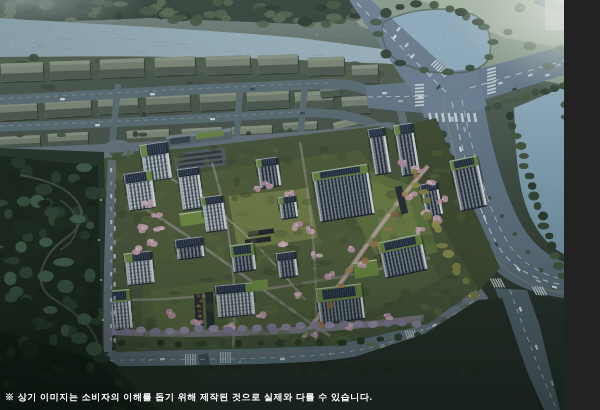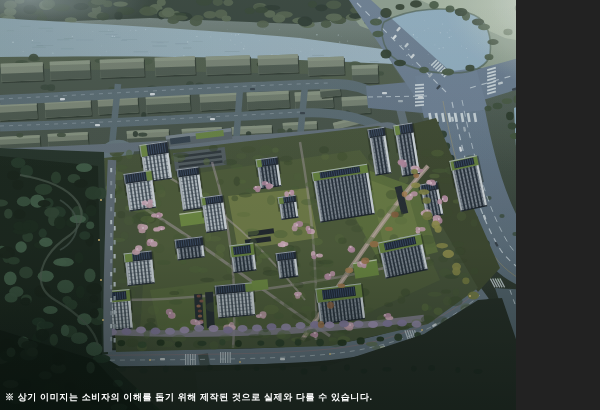--- a/index.html
+++ b/index.html
@@ -1,16 +1,16 @@
 <!DOCTYPE html>
 <html><head>
 <meta charset="utf-8">
 <style>
 html,body{margin:0;padding:0;background:#222;}
-#scene{width:516px;height:410px;overflow:hidden;position:relative;}
+#scene{width:564px;height:410px;overflow:hidden;position:relative;}
 </style>
 </head>
 <body>
 
 <div id="scene">
 <svg width="600" height="410" viewBox="0 0 600 410" xmlns="http://www.w3.org/2000/svg">
 <defs>
 <linearGradient id="bg" x1="0" y1="0" x2="0" y2="1">
  <stop offset="0" stop-color="#7e8c88"></stop>
  <stop offset="0.18" stop-color="#57645a"></stop>

